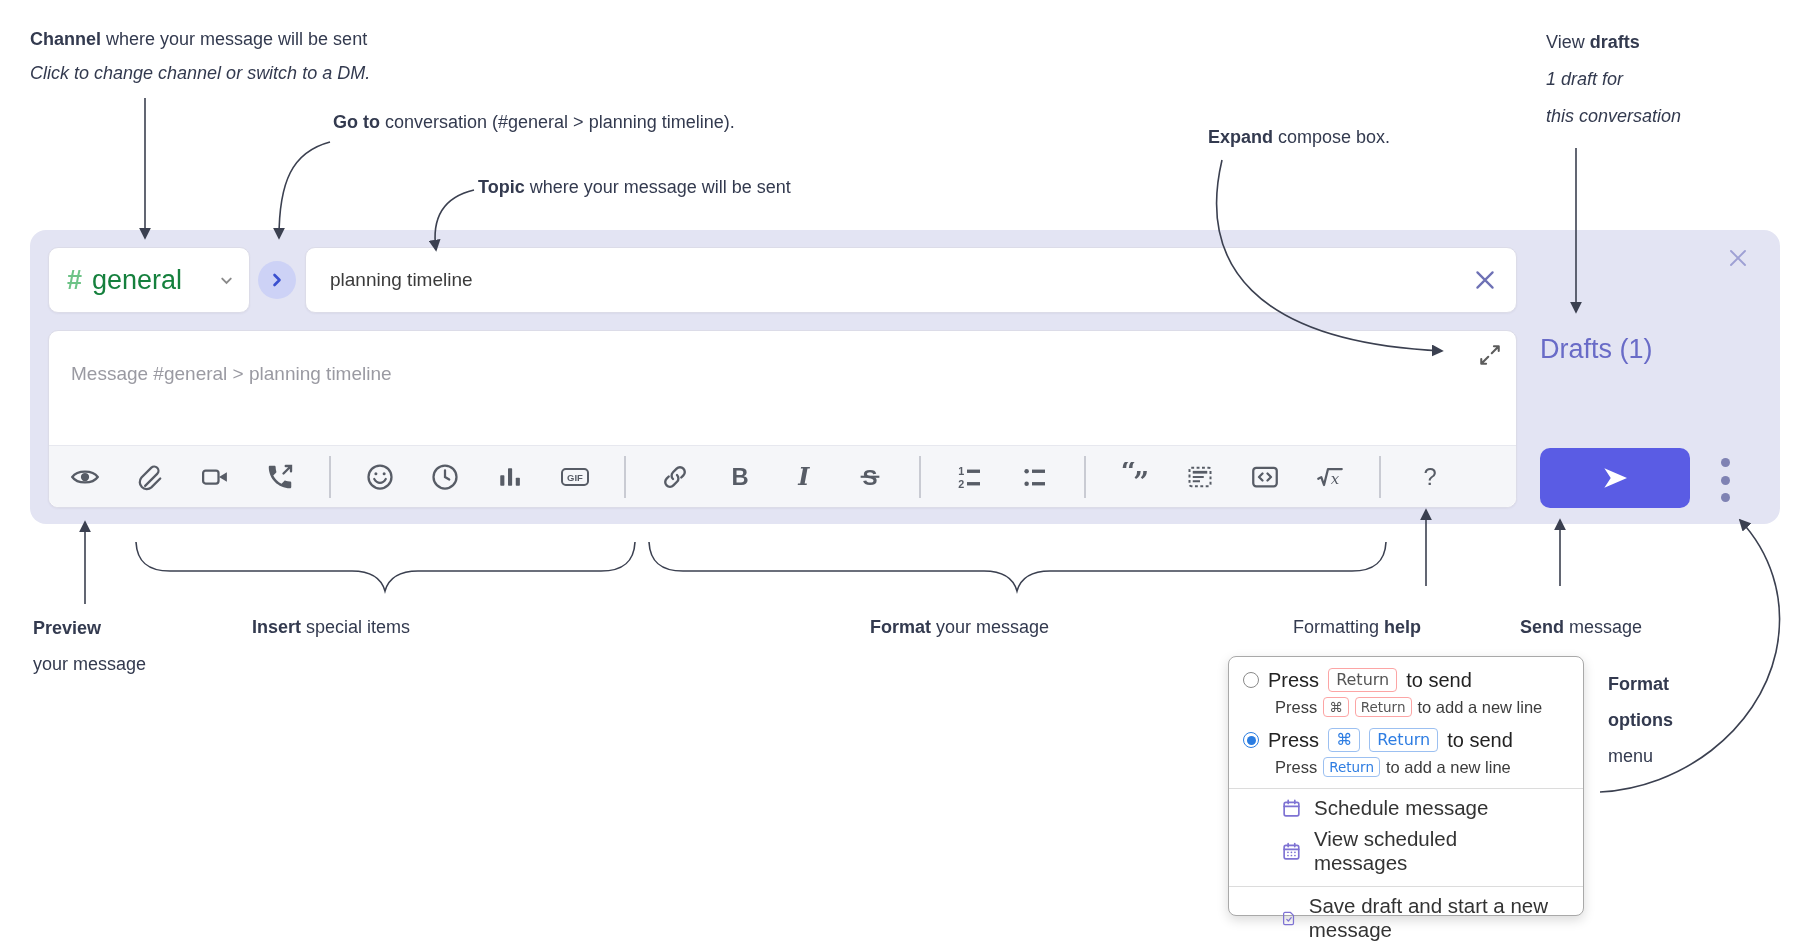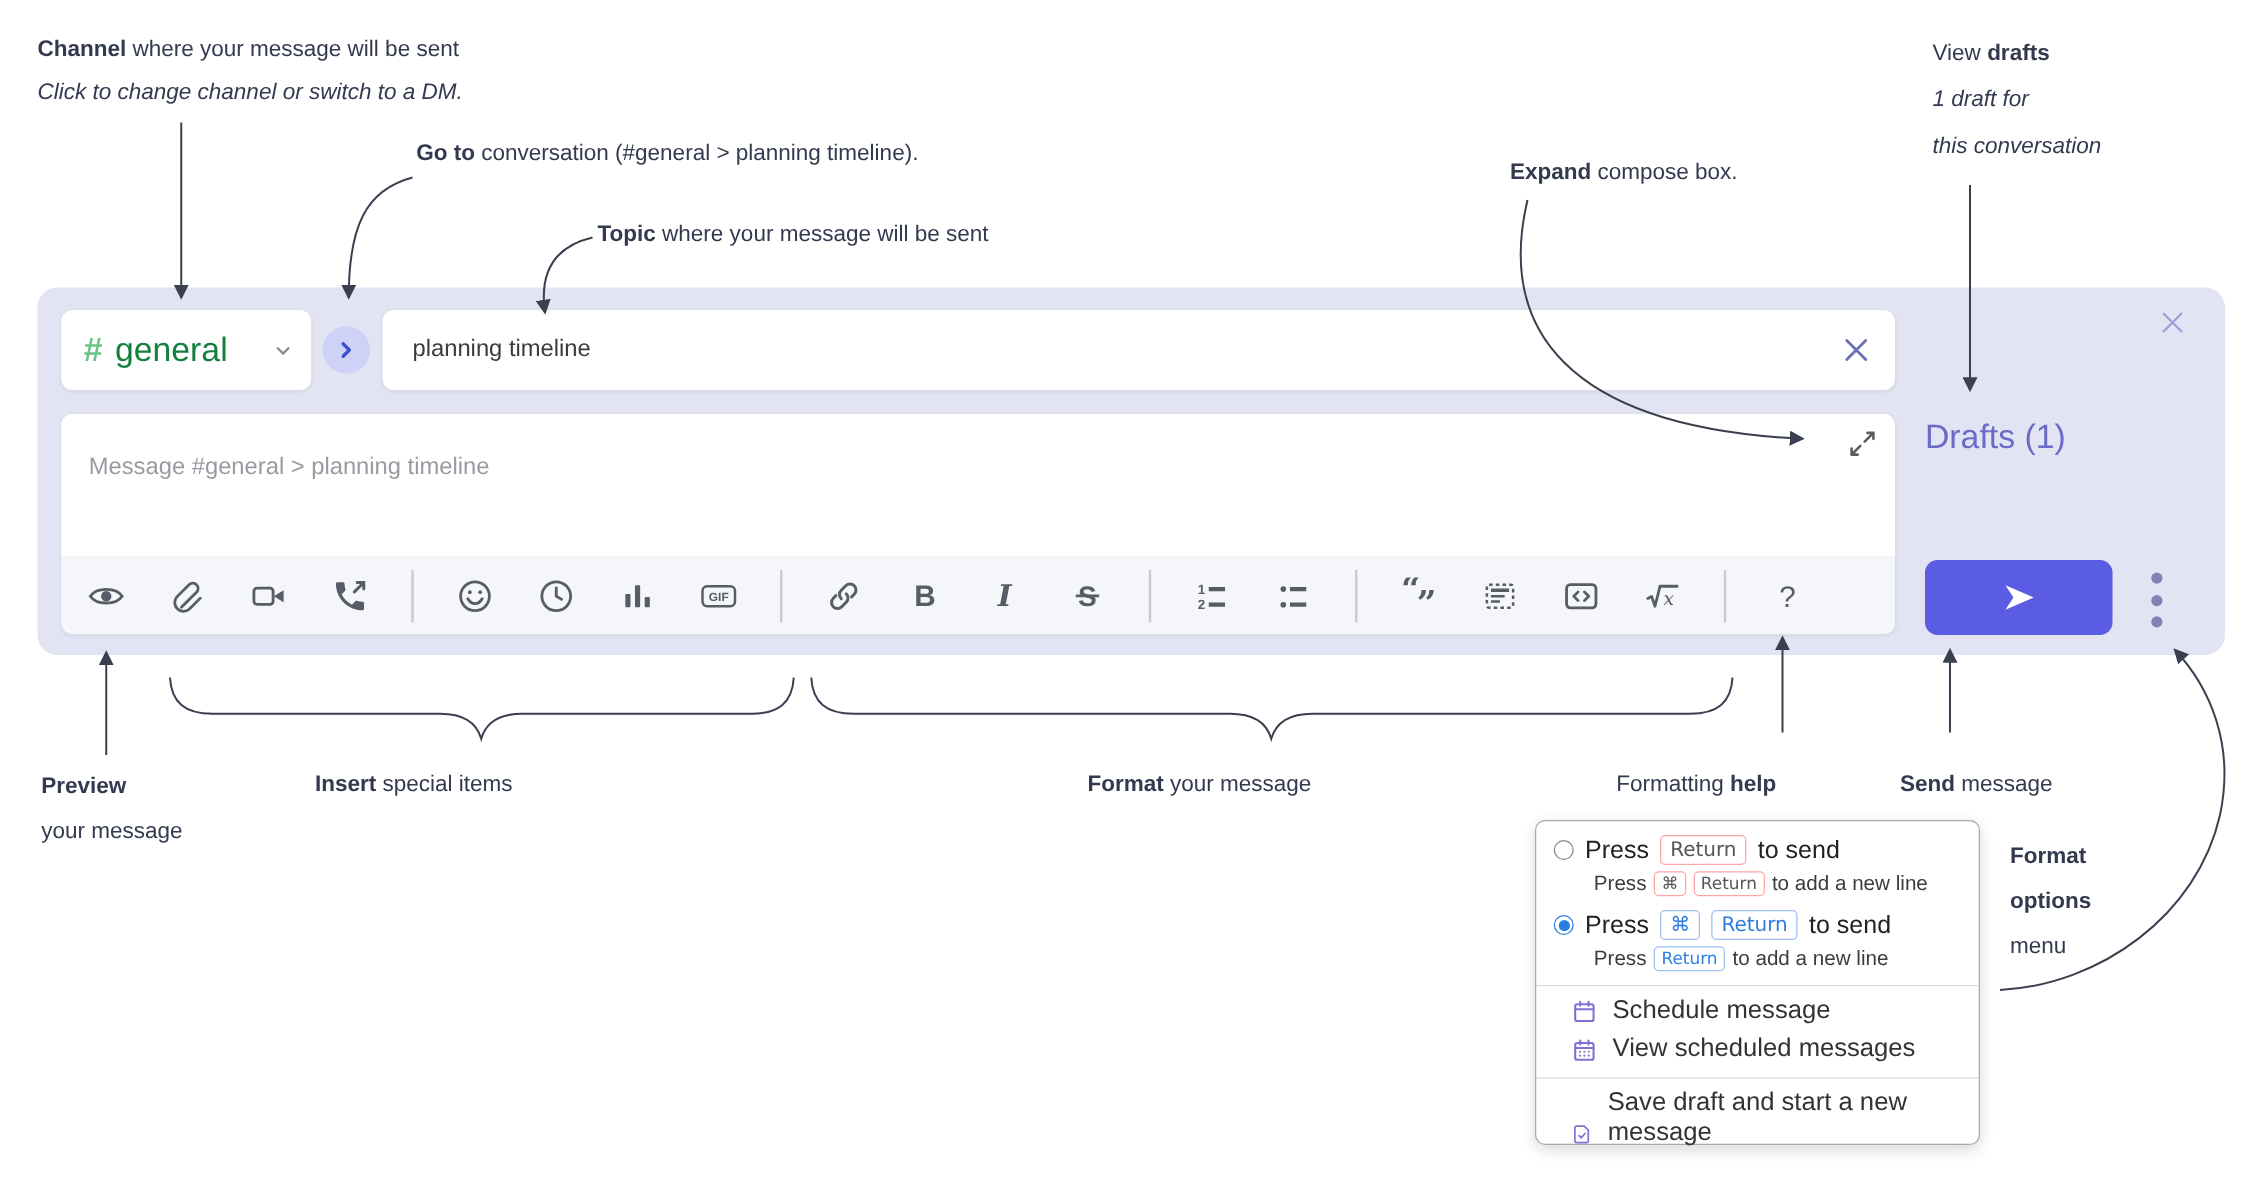--- a/index.html
+++ b/index.html
@@ -55,22 +55,22 @@
   .opt-row{display:flex;align-items:center;gap:9px;margin:11px 12px 0 14px;font-size:20px;color:#222;}
   .opt-sub{display:flex;align-items:center;gap:6px;margin:5px 12px 0 46px;font-size:16.5px;color:#3c3c3c;}
   .kbd{border:1px solid #fca5a5;border-radius:4px;padding:0 7px;font-size:16px;line-height:22px;
        color:#555;background:#fff;font-family:"DejaVu Sans",sans-serif;}
   .kbd.sm{font-size:13.5px;line-height:18px;padding:0 5px;}
   .kbd.blue{color:#2e7de2;border-color:#9cc0f1;}
   .radio{width:16px;height:16px;border:1.6px solid #8a8a8a;border-radius:50%;flex:none;box-sizing:border-box;}
   .radio.sel{border-color:#2b7de1;position:relative;}
   .radio.sel::after{content:"";position:absolute;inset:2.5px;background:#2b7de1;border-radius:50%;}
   .pm-div{height:1px;background:#dcdcdc;margin-top:11px;}
-  .menu-item{display:flex;align-items:flex-end;gap:12px;padding:7px 28px 0;font-size:20.5px;
-             color:#333;cursor:pointer;}
+  .menu-item{display:flex;align-items:center;gap:12px;padding:7px 28px 0;font-size:20.5px;
+             color:#333;cursor:pointer;margin-left:24px;}
   
   .overlay{position:absolute;inset:0;pointer-events:none;}
 </style>
 </head>
 <body>
 
 <div id="canvas">
 
   <div class="ann" style="left:30px;top:22px;">
     <div><span class="b">Channel</span><span> where your message will be sent</span></div>

